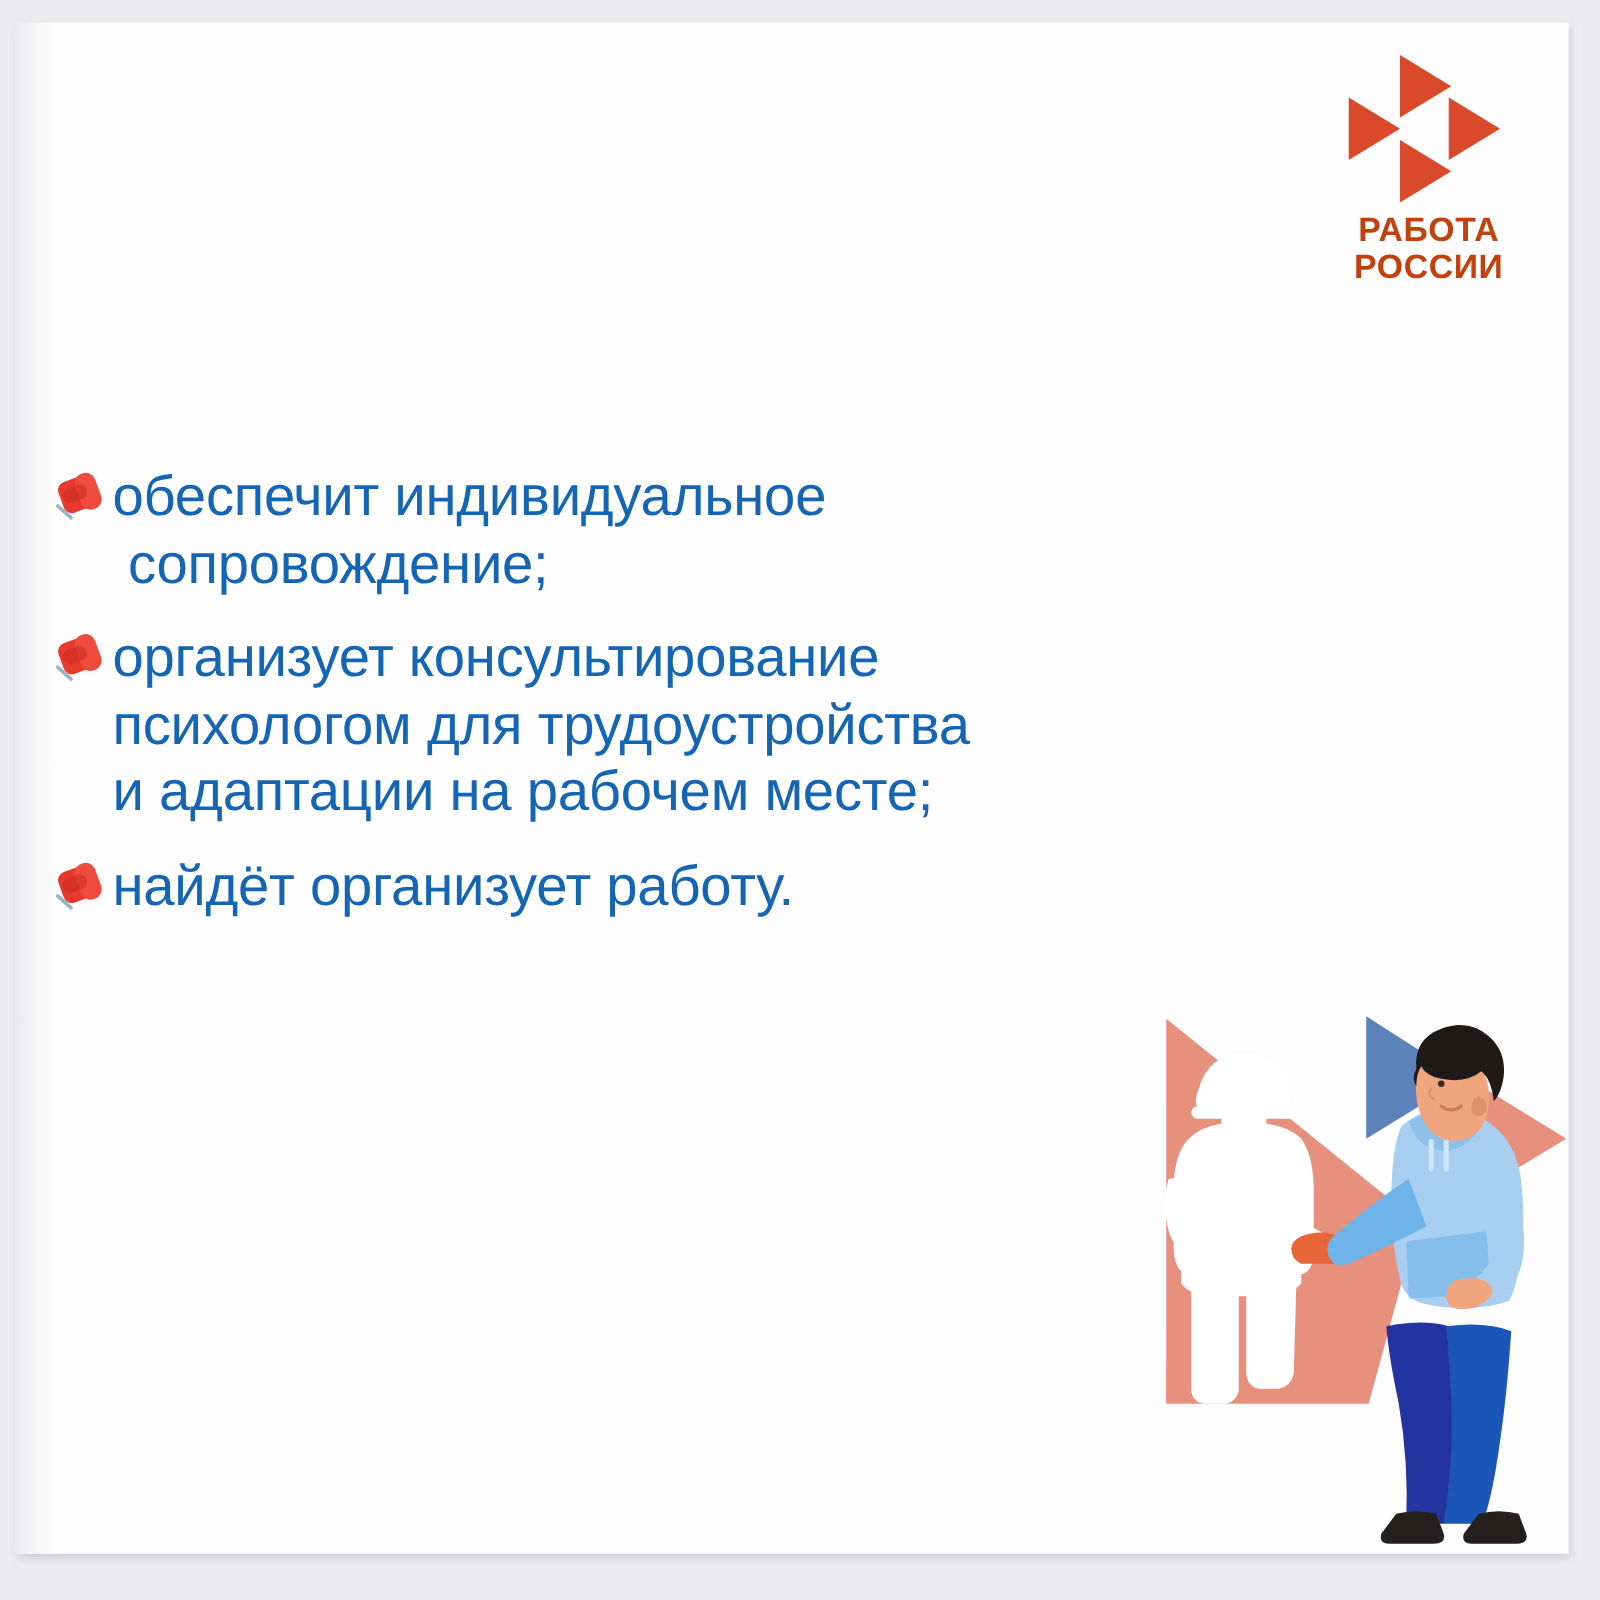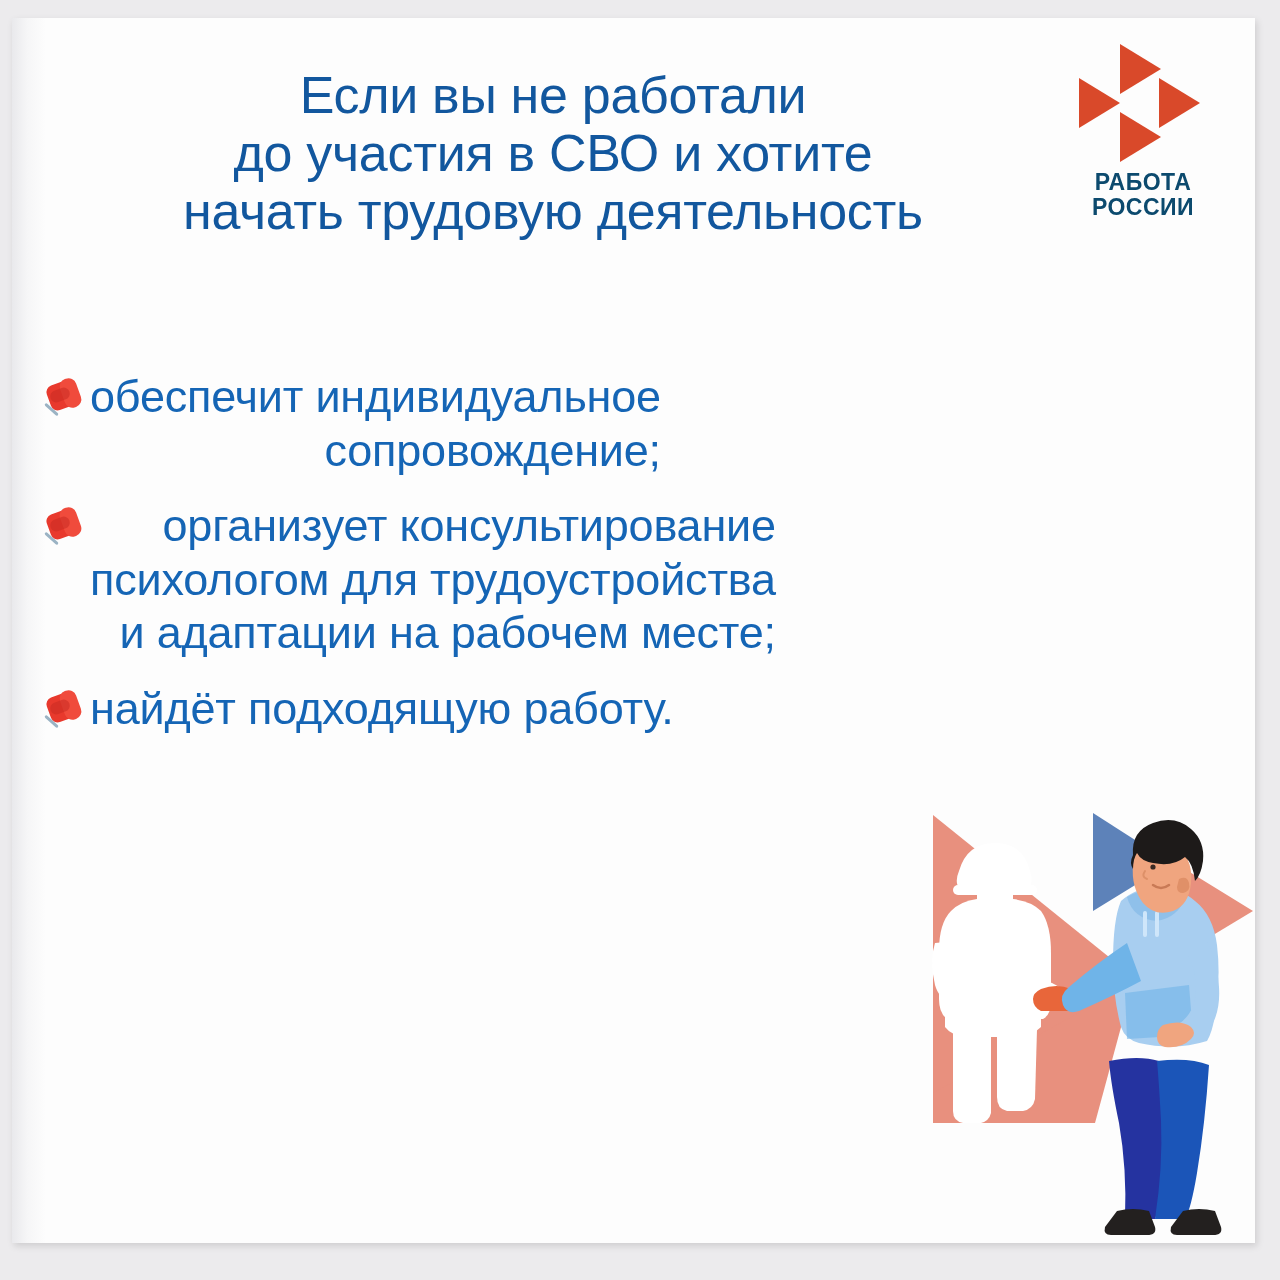--- a/index.html
+++ b/index.html
@@ -59,23 +59,23 @@
     border-top: 25px solid transparent;
     border-bottom: 25px solid transparent;
     border-left: 41px solid #d9492a;
   }
   .tri.top    { left: 41px; top: 0px; }
   .tri.left   { left: 0px;  top: 34px; }
   .tri.right  { left: 80px; top: 34px; }
   .tri.bottom { left: 41px; top: 68px; }
 
   .logo-word {
-    color: #0c4a6e;
+    color: #c2410c;
     font-weight: bold;
-    font-size: 23px;
+    font-size: 27px;
     line-height: 1.07;
     letter-spacing: 0.5px;
   }
 
   
   .title {
     position: absolute;
     left: 36px;
     top: 48px;
     width: 1010px;
@@ -108,21 +108,20 @@
     position: absolute;
     left: 22px;
     top: 352px;
     width: 1190px;
     z-index: 5;
   }
   .bullet {
     display: flex;
     align-items: flex-start;
     margin-bottom: 22px;
-    text-align: right;
   }
   .pin {
     flex: 0 0 auto;
     width: 56px;
     height: 54px;
     position: relative;
     margin-top: 6px;
   }
   
   .pin .needle {
@@ -189,25 +188,20 @@
     <div class="logo-marks">
       <span class="tri top"></span>
       <span class="tri left"></span>
       <span class="tri right"></span>
       <span class="tri bottom"></span>
     </div>
     <div class="logo-word">РАБОТА</div>
     <div class="logo-word">РОССИИ</div>
   </div>
 
-  <div class="title">
-    <div>Если вы не работали</div>
-    <div>до участия в СВО и хотите</div>
-    <div>начать трудовую деятельность</div>
-  </div>
 
 
   <div class="bullets">
 
     <div class="bullet">
       <span class="pin">
         <i class="needle"></i>
           <i class="head"></i>
           <i class="cap"></i>
           <i class="shade"></i>
@@ -230,21 +224,21 @@
 
 
 
     <div class="bullet">
       <span class="pin">
         <i class="needle"></i>
           <i class="head"></i>
           <i class="cap"></i>
           <i class="shade"></i>
       </span>
-      <span class="btext">найдёт подходящую работу.</span>
+      <span class="btext">найдёт организует работу.</span>
     </div>
 
   </div>
 
   <div class="illus">
     <svg viewBox="0 0 360 450" xmlns="http://www.w3.org/2000/svg">
 
       <polygon points="38,22 38,330 240,185" fill="#e8907e"></polygon>
 
       <polygon points="38,300 238,190 200,330 38,330" fill="#e8907e"></polygon>

